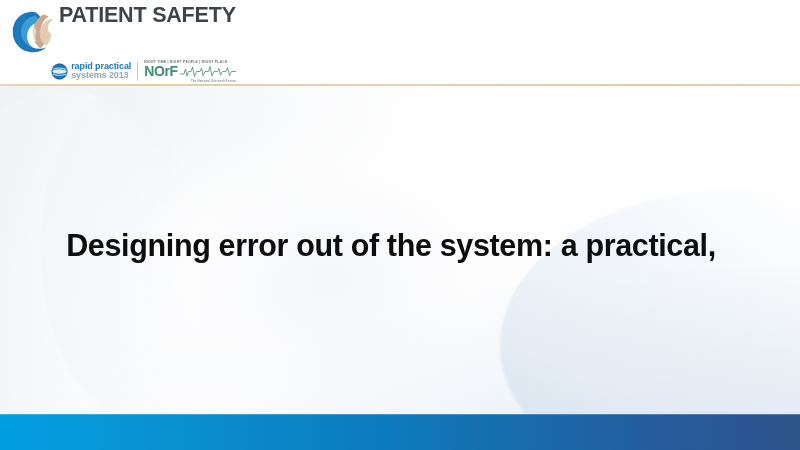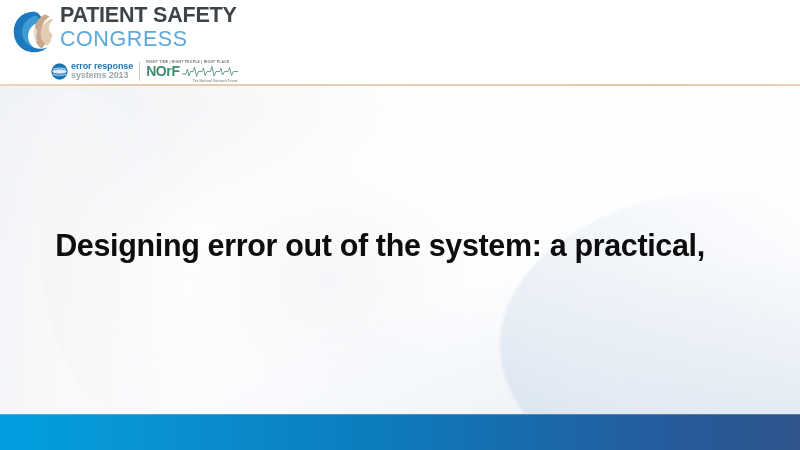--- a/index.html
+++ b/index.html
@@ -210,20 +210,21 @@
     z-index:5;
   }
 
   
   .title-wrap {
     position:absolute;
     left:0; top:86px;
     width:782px; height:320px;
     display:flex;
     flex-direction:column;
+    align-items:center;
     justify-content:center;
     z-index:3;
   }
   .title {
     width:760px;
     text-align:center;
     color:#0d0d0d;
     font-weight:bold;
     font-size:30.5px;
     line-height:1.37;
@@ -268,36 +269,35 @@
         <svg class="swirl-mark" viewBox="0 0 100 100">
           <path d="M50 6 C22 6 6 26 6 50 C6 74 24 94 50 94 C62 94 72 90 79 83 C64 90 48 86 38 76 C26 64 26 46 36 34 C45 23 60 20 70 26 C66 16 59 6 50 6 Z" fill="#1c79bd"></path>
           <path d="M55 14 C36 18 24 33 24 50 C24 66 34 79 49 83 C39 75 35 63 38 52 C41 40 51 31 63 29 C61 22 59 17 55 14 Z" fill="#3e9cd4"></path>
           <path d="M72 12 C60 20 52 32 50 46 C48 62 54 76 66 86 C72 81 77 73 79 64 C70 58 66 48 68 38 C70 29 76 21 84 17 C80 14 76 12 72 12 Z" fill="#c9a98b"></path>
           <path d="M88 22 C76 26 67 36 65 48 C63 61 68 73 79 80 C85 74 89 65 90 55 C84 51 81 44 83 37 C84 31 88 26 93 24 C92 23 90 22 88 22 Z" fill="#e2cdb4"></path>
           <path d="M49 36 C42 41 39 49 41 57 C43 65 50 71 58 71 C54 64 54 56 58 50 C56 43 53 38 49 36 Z" fill="#ffffff" opacity="0.55"></path>
         </svg>
 
         <div class="brand-words">
           <span class="brand-line1">PATIENT SAFETY</span>
-          <span class="brand-line2">CONGRESS</span>
         </div>
       </div>
 
       <div class="partner-strip">
 
         <div class="partner-rrs">
           <svg class="rrs-globe" viewBox="0 0 40 40">
             <circle cx="20" cy="20" r="18" fill="#1b78b8"></circle>
             <path d="M2 20 C8 13 32 13 38 20 C32 27 8 27 2 20 Z" fill="#ffffff" opacity="0.85"></path>
             <path d="M4 15 C12 11 28 11 36 15" stroke="#ffffff" stroke-width="2" fill="none" opacity="0.9"></path>
             <path d="M4 26 C12 30 28 30 36 26" stroke="#ffffff" stroke-width="2" fill="none" opacity="0.9"></path>
             <circle cx="20" cy="20" r="18" fill="none" stroke="#0f5e96" stroke-width="2"></circle>
           </svg>
           <div class="rrs-words">
-            <span class="rrs-l1">error response</span>
+            <span class="rrs-l1">rapid practical</span>
             <span class="rrs-l2">systems 2013</span>
           </div>
         </div>
 
         <div class="partner-sep"></div>
 
         <div class="partner-norf">
           <span class="norf-tag">RIGHT TIME  |  RIGHT PEOPLE  |  RIGHT PLACE</span>
           <div class="norf-main">
             <span class="norf-word">NOrF</span>

